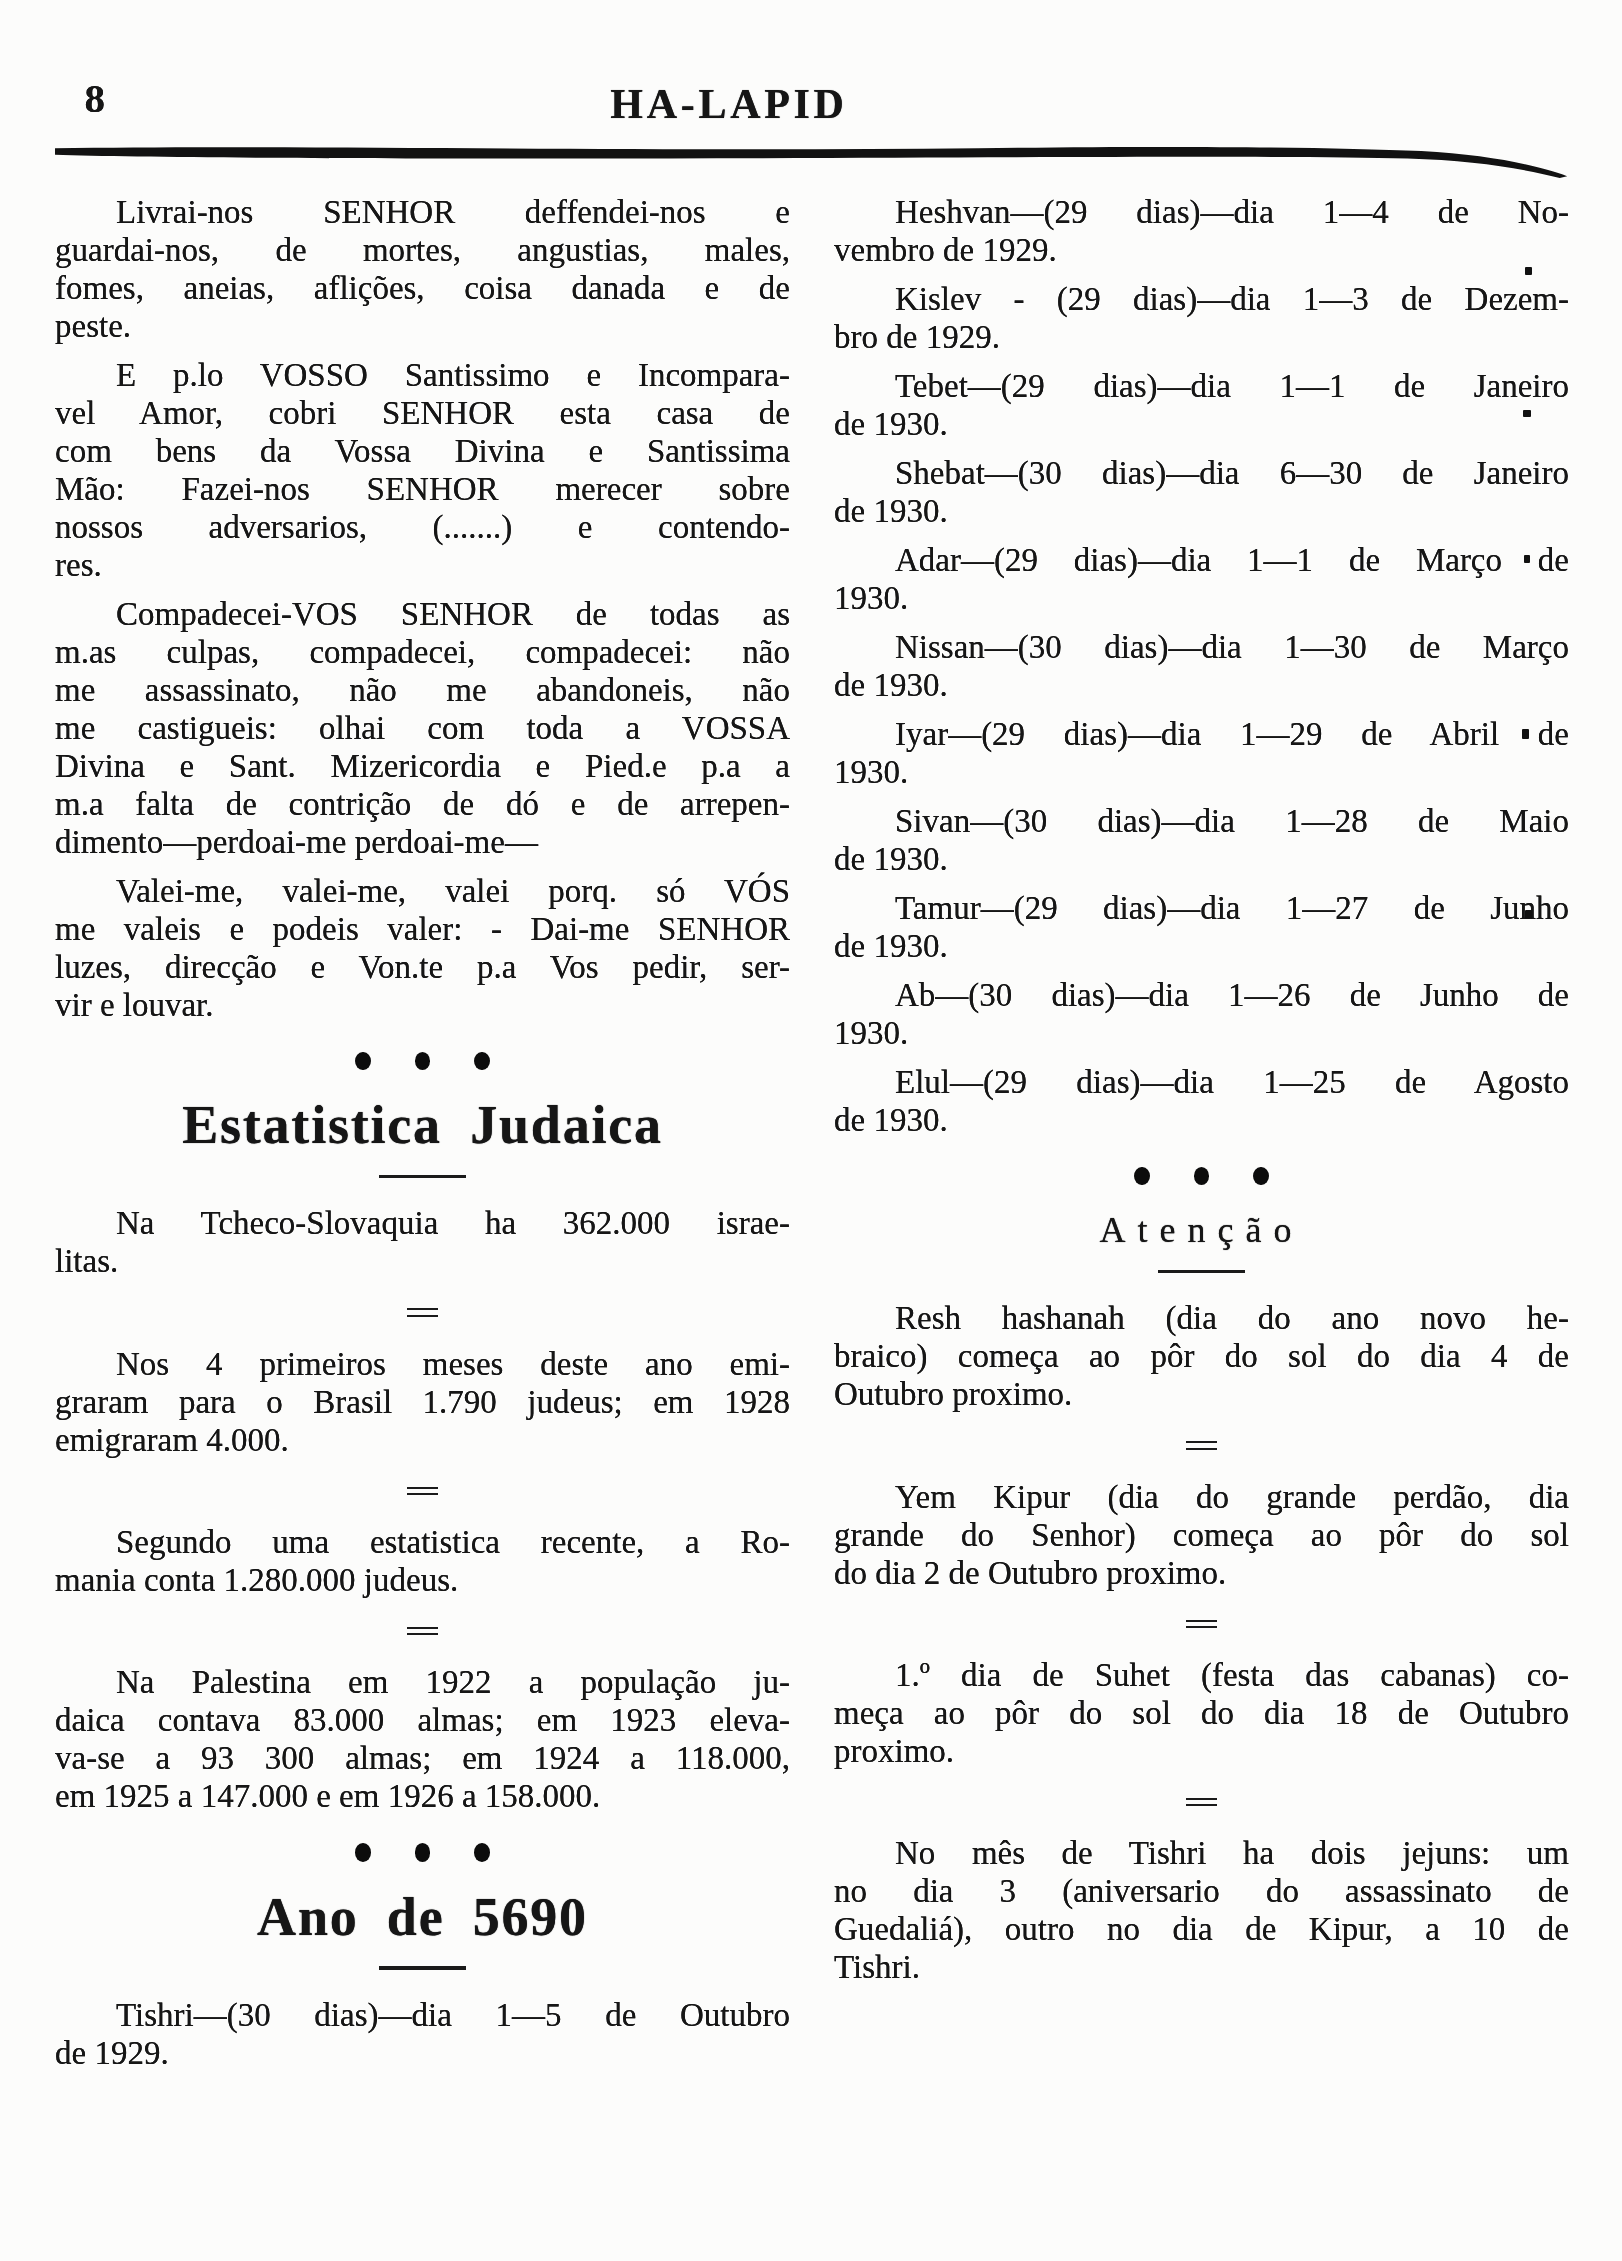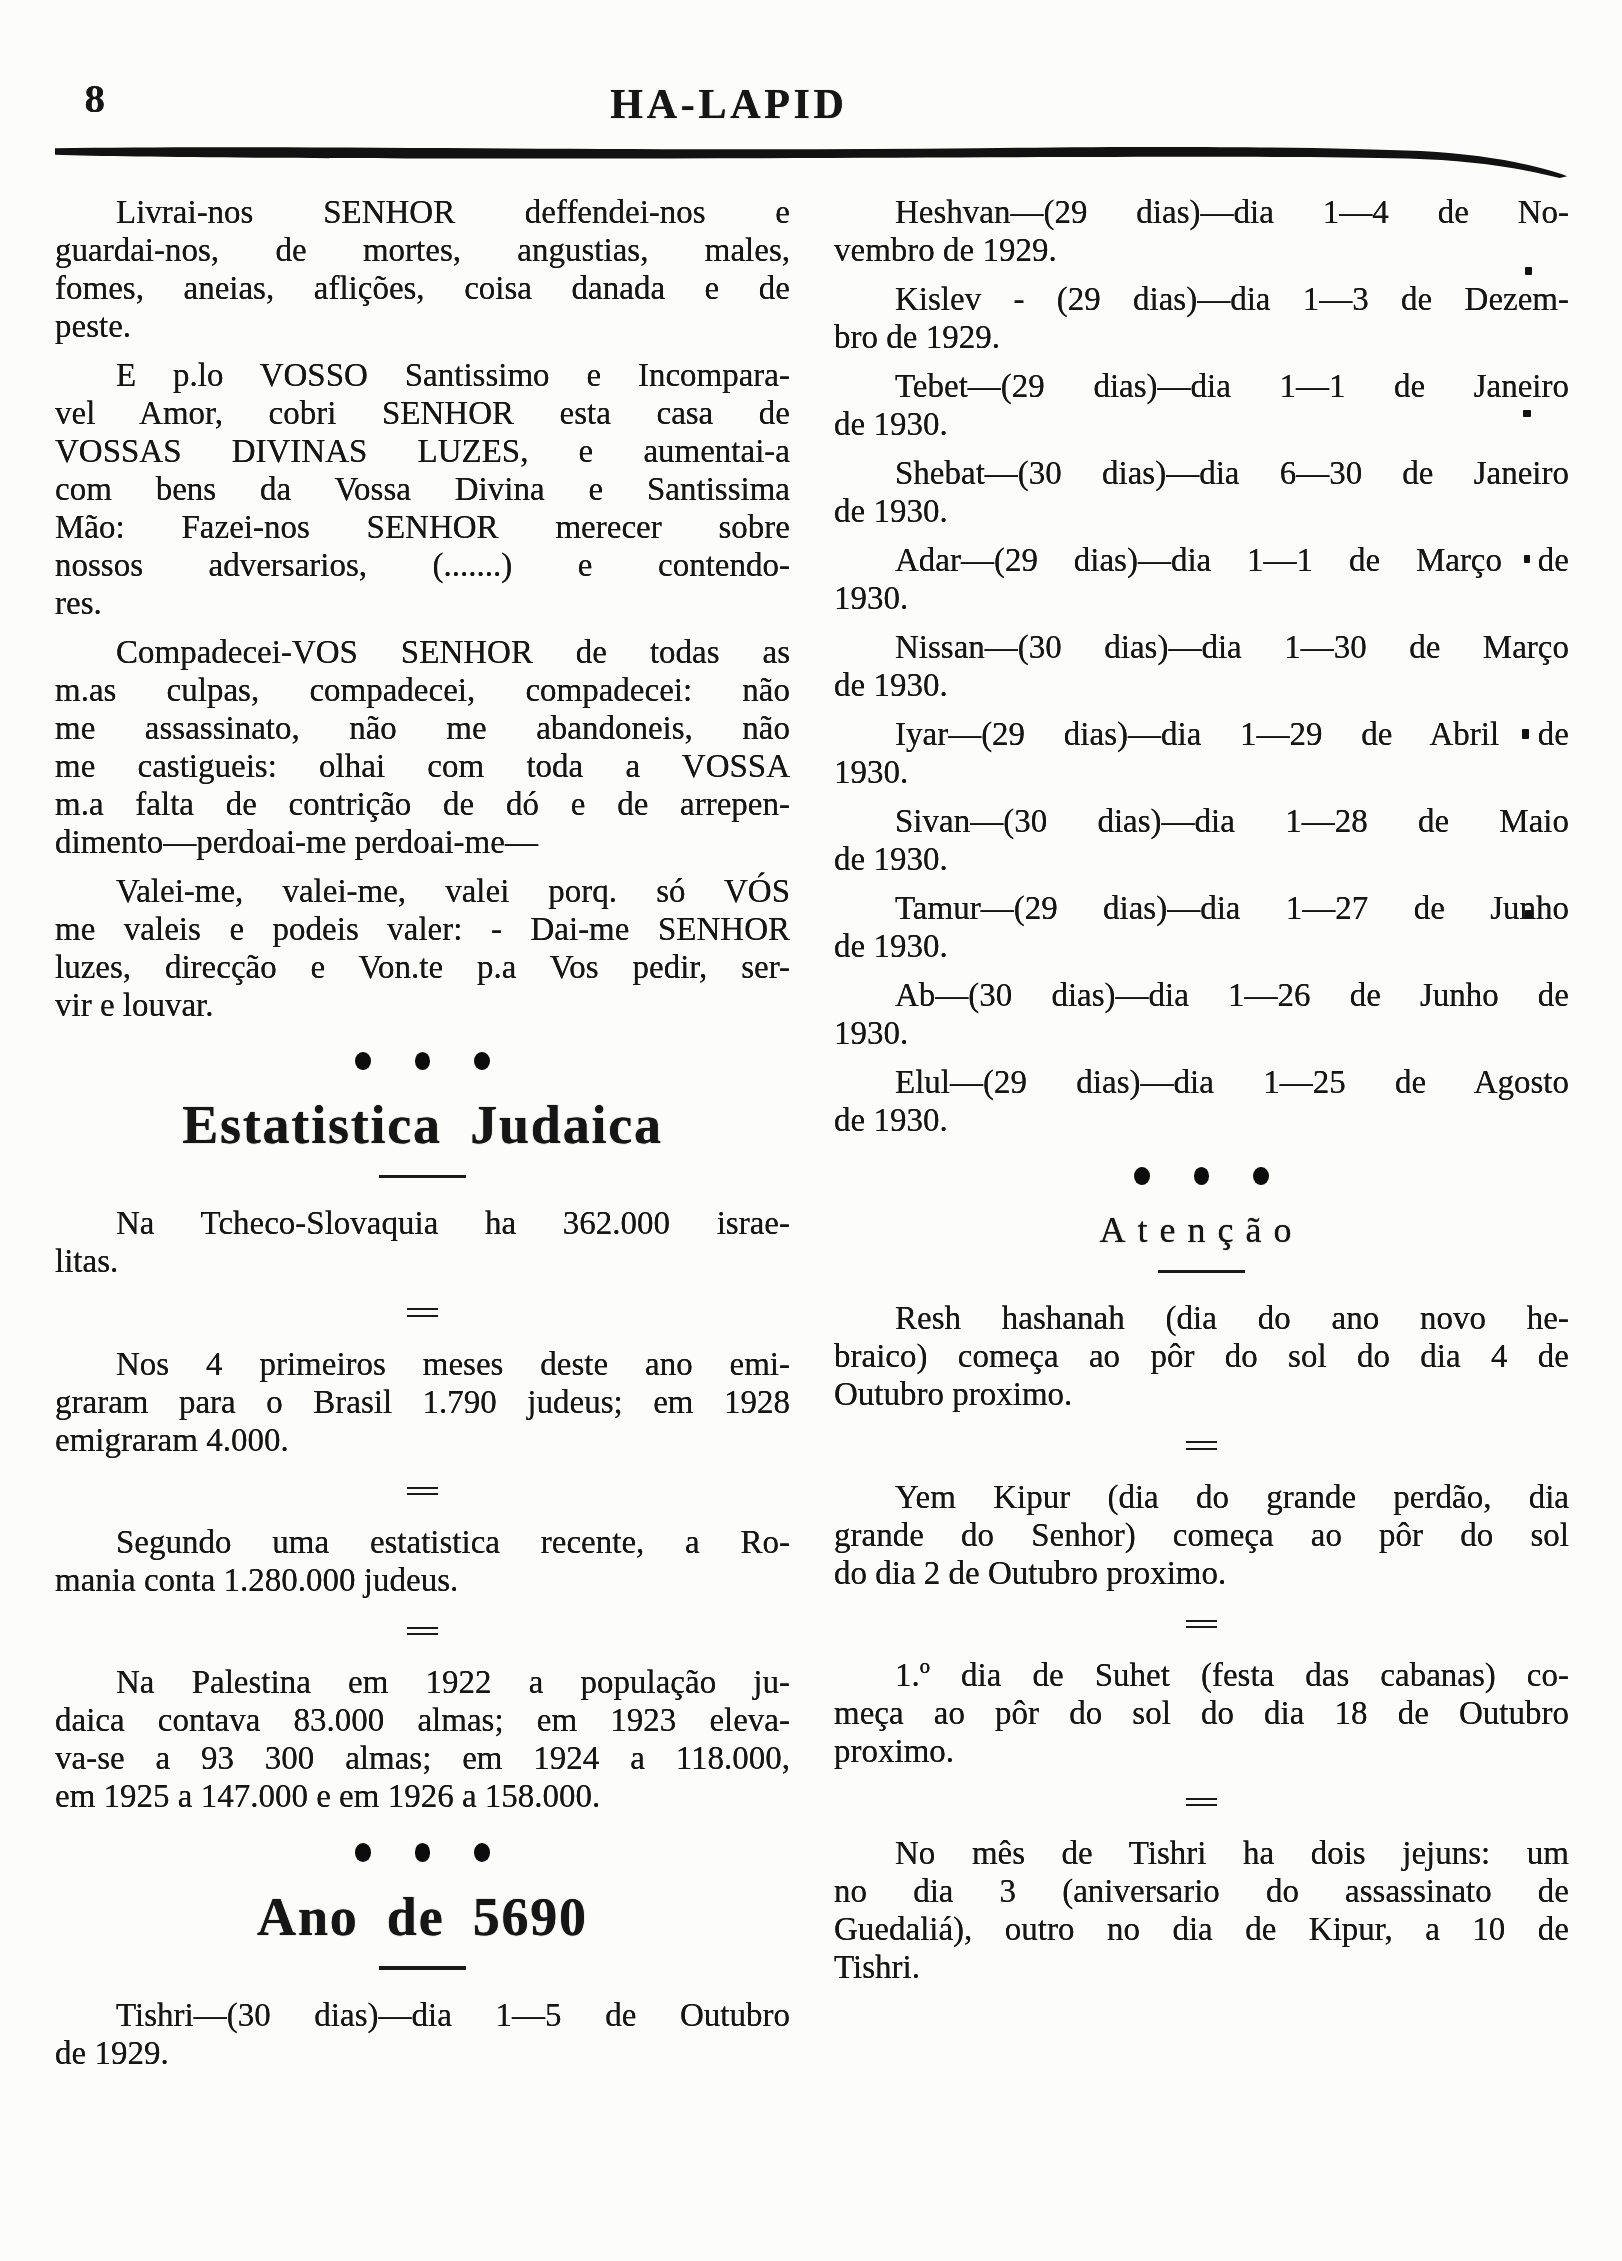--- a/index.html
+++ b/index.html
@@ -81,31 +81,31 @@
     <section class="col" id="col-left">
         <p class="para">
           <span class="ln first">Livrai-nos SENHOR deffendei-nos e</span>
           <span class="ln">guardai-nos, de mortes, angustias, males,</span>
           <span class="ln">fomes, aneias, aflições, coisa danada e de</span>
           <span class="ln last">peste.</span>
         </p>
         <p class="para">
           <span class="ln first">E p.lo VOSSO Santissimo e Incompara-</span>
           <span class="ln">vel Amor, cobri SENHOR esta casa de</span>
-          <span class="ln">VOSSAS DIVINAS LUZES, e aumentai-a</span>
           <span class="ln">com bens da Vossa Divina e Santissima</span>
           <span class="ln">Mão: Fazei-nos SENHOR merecer sobre</span>
           <span class="ln">nossos adversarios, (.......) e contendo-</span>
           <span class="ln last">res.</span>
         </p>
         <p class="para">
           <span class="ln first">Compadecei-VOS SENHOR de todas as</span>
           <span class="ln">m.as culpas, compadecei, compadecei: não</span>
           <span class="ln">me assassinato, não me abandoneis, não</span>
           <span class="ln">me castigueis: olhai com toda a VOSSA</span>
+          <span class="ln">Divina e Sant. Mizericordia e Pied.e p.a a</span>
           <span class="ln">m.a falta de contrição de dó e de arrepen-</span>
           <span class="ln last">dimento—perdoai-me perdoai-me—</span>
         </p>
         <p class="para">
           <span class="ln first">Valei-me, valei-me, valei porq. só VÓS</span>
           <span class="ln">me valeis e podeis valer: - Dai-me SENHOR</span>
           <span class="ln">luzes, direcção e Von.te p.a Vos pedir, ser-</span>
           <span class="ln last">vir e louvar.</span>
         </p>
         <div class="dots">

